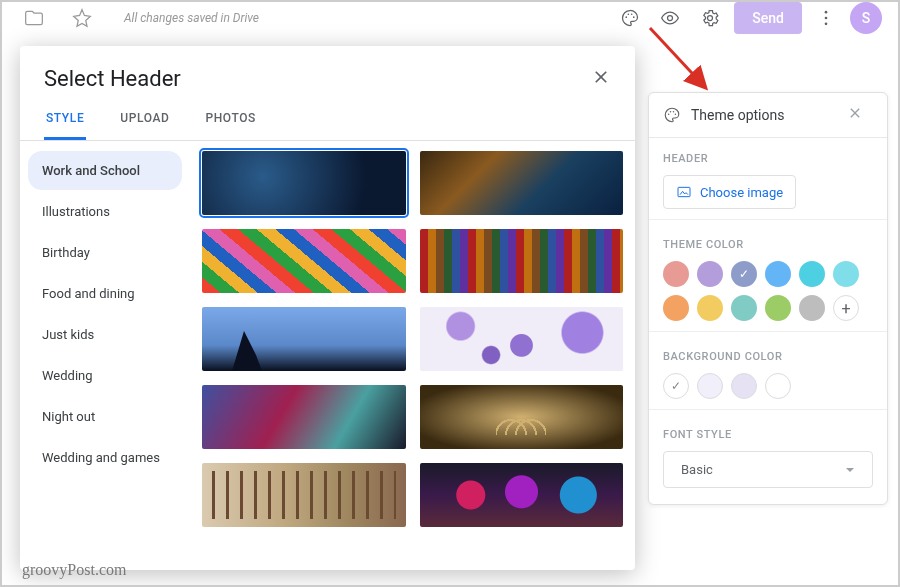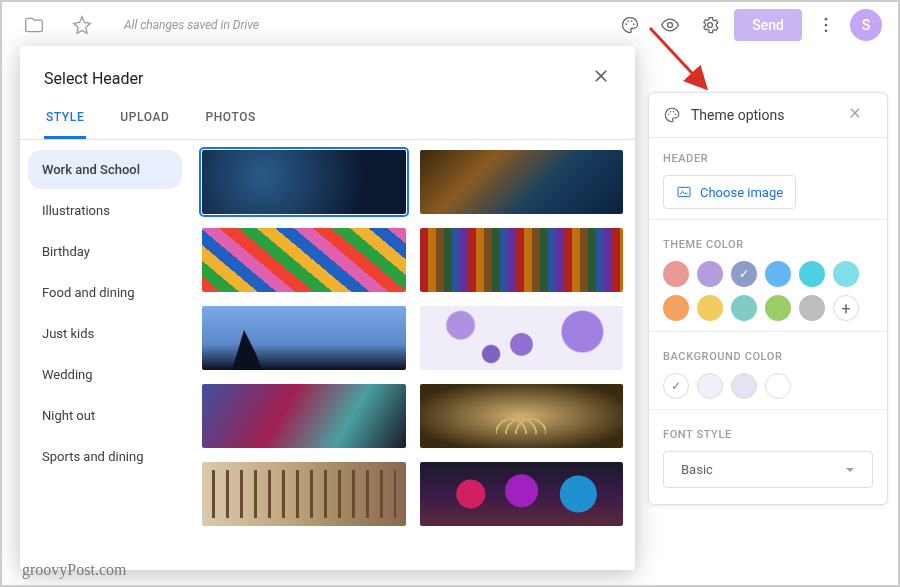--- a/index.html
+++ b/index.html
@@ -1,33 +1,33 @@
 <!DOCTYPE html>
 <html><head>
 <meta charset="utf-8">
 <style>
 * { box-sizing: border-box; margin: 0; padding: 0; font-family: Roboto, Arial, sans-serif; }
 body { width: 900px; height: 587px; background: #fff; position: relative; overflow: hidden; border: 2px solid #ccc; }
 
 
-.topbar { height: 40px; display: flex; align-items: flex-end; padding: 0 16px; gap: 8px; border-bottom: 1px solid transparent; }
+.topbar { height: 40px; display: flex; align-items: flex-start; padding: 0 16px; gap: 8px; border-bottom: 1px solid transparent; }
 .topbar .left { display: flex; align-items: center; gap: 16px; color: #888; }
 .topbar .left svg { fill: #999; width: 20px; height: 20px; }
 .topbar .saved { font-size: 12px; font-style: italic; color: #999; margin-left: 10px; }
 .topbar .spacer { flex: 1; }
 .topbar .iconbtn { width: 32px; height: 32px; display: flex; align-items: center; justify-content: center; border-radius: 50%; cursor: pointer; }
 .topbar .iconbtn svg { width: 20px; height: 20px; fill: #5f6368; }
 .topbar .send { background: #c9b5f2; color: #fff; padding: 8px 18px; border-radius: 4px; font-size: 14px; font-weight: 500; cursor: pointer; }
 .topbar .more svg { fill: #5f6368; }
 .topbar .avatar { width: 32px; height: 32px; border-radius: 50%; background: #c4a6f5; color: #fff; display: flex; align-items: center; justify-content: center; font-size: 14px; font-weight: 500; }
 
 
 .modal { position: absolute; left: 18px; top: 44px; width: 615px; height: 524px; background: #fff; border-radius: 4px; box-shadow: 0 4px 24px rgba(0,0,0,0.25); display: flex; flex-direction: column; overflow: hidden; }
 .modal-head { display: flex; align-items: center; padding: 20px 24px 8px; }
-.modal-head h2 { font-size: 16px; font-weight: 400; color: #202124; }
+.modal-head h2 { font-size: 22px; font-weight: 400; color: #202124; }
 .modal-head .close { margin-left: auto; cursor: pointer; }
 .modal-head .close svg { width: 20px; height: 20px; fill: #5f6368; }
 .modal-tabs { display: flex; gap: 32px; padding: 0 24px; border-bottom: 1px solid #e0e0e0; }
 .modal-tabs .tab { font-size: 12px; font-weight: 500; letter-spacing: 0.6px; color: #5f6368; padding: 12px 2px; cursor: pointer; border-bottom: 3px solid transparent; }
 .modal-tabs .tab.active { color: #1a73e8; border-bottom-color: #1a73e8; }
 
 .modal-body { flex: 1; display: flex; overflow: hidden; }
 .cat-list { width: 170px; padding: 10px 8px; overflow-y: auto; display: flex; flex-direction: column; gap: 2px; }
 .cat-list .cat { font-size: 13px; color: #3c4043; padding: 12px 14px; border-radius: 14px; cursor: pointer; }
 .cat-list .cat.active { background: #e8eefc; font-weight: 500; }
@@ -149,21 +149,21 @@
   </div>
   <div class="modal-body">
     <div class="cat-list">
       <div class="cat active">Work and School</div>
       <div class="cat">Illustrations</div>
       <div class="cat">Birthday</div>
       <div class="cat">Food and dining</div>
       <div class="cat">Just kids</div>
       <div class="cat">Wedding</div>
       <div class="cat">Night out</div>
-      <div class="cat">Sports and dining</div>
+      <div class="cat">Wedding and games</div>
     </div>
     <div class="thumbs">
       <div class="thumb-row">
         <div class="thumb t1 selected"></div>
         <div class="thumb t2"></div>
       </div>
       <div class="thumb-row">
         <div class="thumb t3"></div>
         <div class="thumb t4"></div>
       </div>

